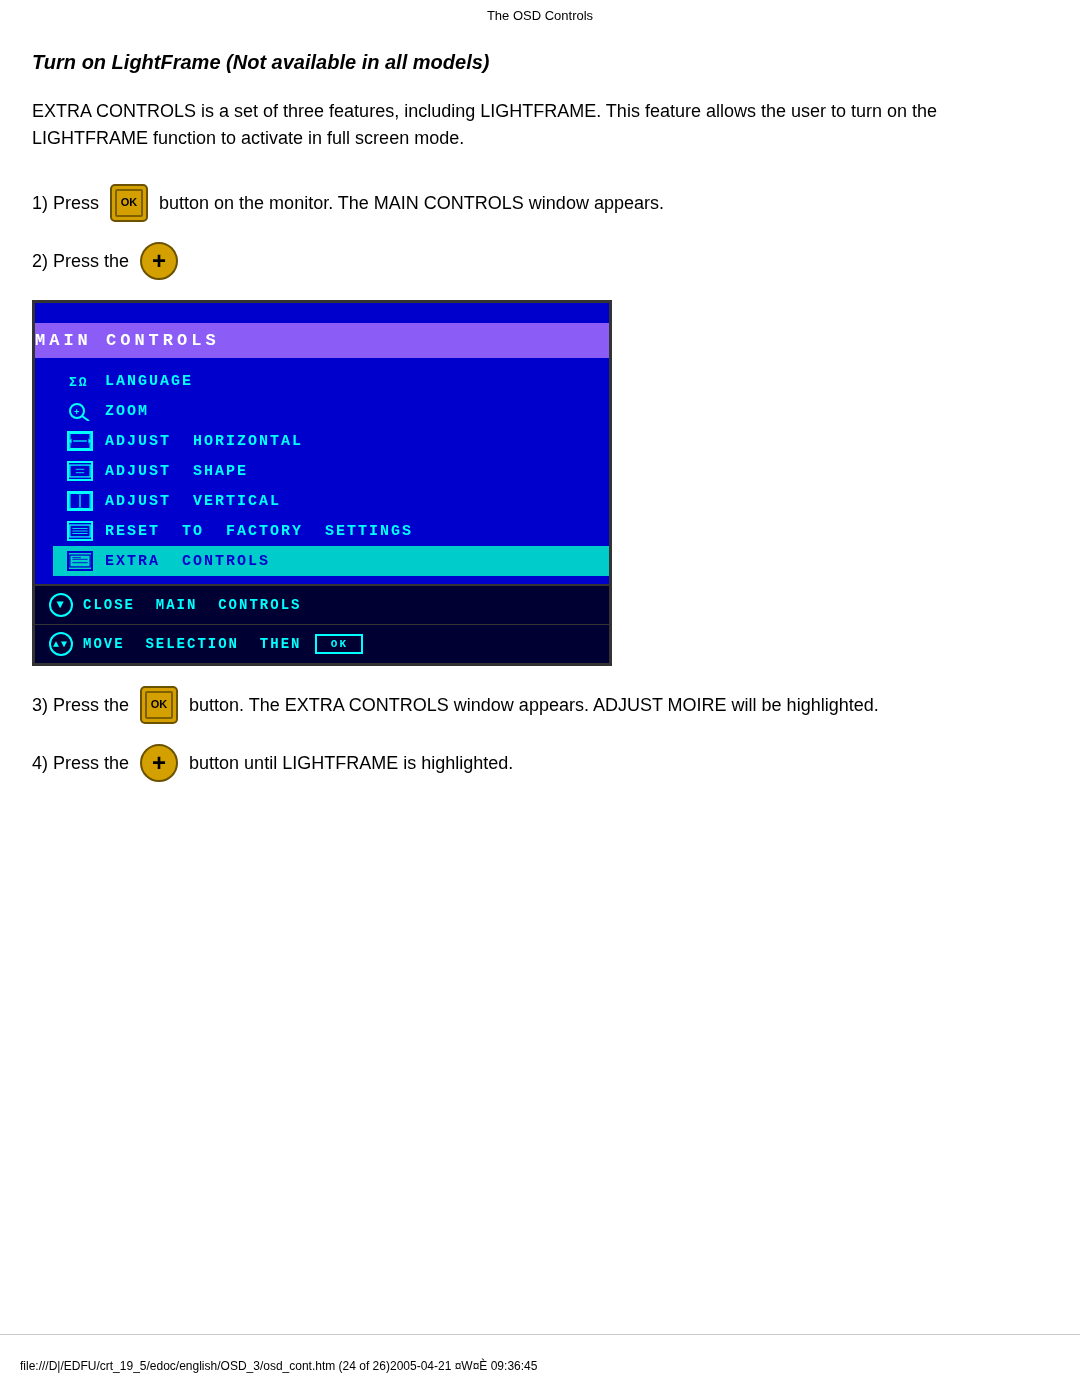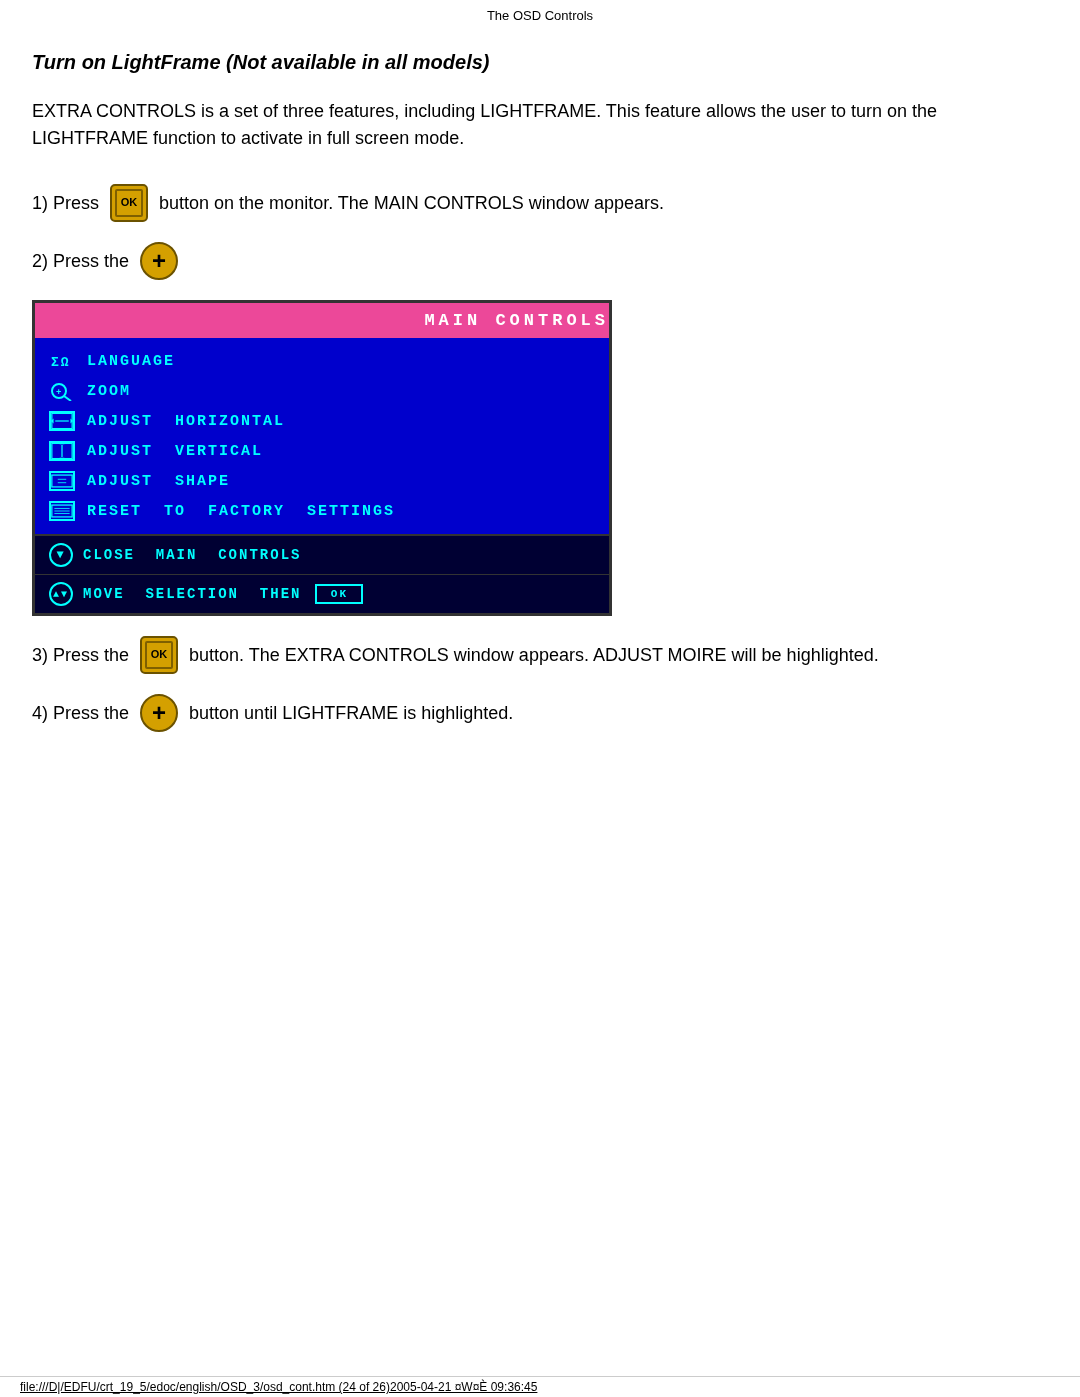--- a/index.html
+++ b/index.html
@@ -96,44 +96,46 @@
     .osd-screen {
       width: 580px;
       background: #0000cc;
       border: 3px solid #333;
       margin: 10px 0 20px 0;
       font-family: 'Courier New', Courier, monospace;
       color: #00ffff;
     }
 
     .osd-title-bar {
-      background: #ec4899;
+      background: #8b5cf6;
       color: #ffffff;
-      text-align: right;
+      text-align: left;
       padding: 8px 0;
       font-size: 17px;
       letter-spacing: 4px;
       font-weight: bold;
       font-family: 'Courier New', Courier, monospace;
+      margin-top: 20px;
     }
 
     .osd-menu {
       padding: 8px 0;
     }
 
     .osd-item {
       display: flex;
       align-items: center;
       padding: 5px 14px;
       font-size: 15px;
       letter-spacing: 2px;
       font-weight: bold;
       color: #00ffff;
       gap: 12px;
       font-family: 'Courier New', Courier, monospace;
+      margin-left: 18px;
     }
 
     .osd-item.highlighted {
       background: #00cccc;
       color: #0000cc;
     }
 
     .osd-item-icon {
       display: inline-flex;
       align-items: center;
@@ -197,25 +199,24 @@
       font-weight: bold;
       color: #00ffff;
       margin-left: 4px;
     }
 
     .bottom-bar {
       position: absolute;
       bottom: 0;
       left: 0;
       right: 0;
-      padding: 3px 20px;
+      padding: 24px 20px;
       font-size: 12px;
       color: #000;
       border-top: 1px solid #ccc;
-      text-decoration: underline;
     }
 
     .step-wrap {
       display: flex;
       align-items: flex-start;
       margin-bottom: 20px;
       font-size: 18px;
       line-height: 1.6;
     }
 
@@ -299,53 +300,64 @@
             <polygon points="3,7 3,13 0,10" fill="#00ffff"></polygon>
             <polygon points="23,7 23,13 26,10" fill="#00ffff"></polygon>
           </svg>
         </span>
         <span>ADJUST&nbsp;&nbsp;HORIZONTAL</span>
       </div>
 
       <div class="osd-item">
         <span class="osd-item-icon">
           <svg width="26" height="20" viewBox="0 0 26 20">
+            <rect x="1" y="3" width="24" height="14" stroke="#00ffff" stroke-width="1.5" fill="none"></rect>
+            <line x1="8" y1="8" x2="18" y2="8" stroke="#00ffff" stroke-width="1"></line>
+            <line x1="8" y1="12" x2="18" y2="12" stroke="#00ffff" stroke-width="1"></line>
+          </svg>
+        </span>
+        <span>ADJUST&nbsp;&nbsp;SHAPE</span>
+      </div>
+
+      <div class="osd-item">
+        <span class="osd-item-icon">
+          <svg width="26" height="20" viewBox="0 0 26 20">
             <rect x="1" y="1" width="24" height="18" stroke="#00ffff" stroke-width="1.5" fill="none"></rect>
             <line x1="13" y1="3" x2="13" y2="17" stroke="#00ffff" stroke-width="1.5"></line>
             <polygon points="10,2 16,2 13,0" fill="#00ffff"></polygon>
             <polygon points="10,18 16,18 13,20" fill="#00ffff"></polygon>
           </svg>
         </span>
         <span>ADJUST&nbsp;&nbsp;VERTICAL</span>
       </div>
 
-      <div class="osd-item">
-        <span class="osd-item-icon">
-          <svg width="26" height="20" viewBox="0 0 26 20">
-            <rect x="1" y="3" width="24" height="14" stroke="#00ffff" stroke-width="1.5" fill="none"></rect>
-            <line x1="8" y1="8" x2="18" y2="8" stroke="#00ffff" stroke-width="1"></line>
-            <line x1="8" y1="12" x2="18" y2="12" stroke="#00ffff" stroke-width="1"></line>
-          </svg>
-        </span>
-        <span>ADJUST&nbsp;&nbsp;SHAPE</span>
-      </div>
-
 
       <div class="osd-item">
         <span class="osd-item-icon">
           <svg width="26" height="20" viewBox="0 0 26 20">
             <rect x="1" y="3" width="24" height="14" stroke="#00ffff" stroke-width="1.5" fill="none"></rect>
             <line x1="4" y1="7" x2="22" y2="7" stroke="#00ffff" stroke-width="1"></line>
             <line x1="4" y1="10" x2="22" y2="10" stroke="#00ffff" stroke-width="1"></line>
             <line x1="4" y1="13" x2="22" y2="13" stroke="#00ffff" stroke-width="1"></line>
           </svg>
         </span>
         <span>RESET&nbsp;&nbsp;TO&nbsp;&nbsp;FACTORY&nbsp;&nbsp;SETTINGS</span>
       </div>
 
+      <div class="osd-item highlighted">
+        <span class="osd-item-icon" style="border-color:#0000cc;">
+          <svg width="26" height="20" viewBox="0 0 26 20">
+            <rect x="1" y="3" width="24" height="14" stroke="#0000cc" stroke-width="1.5" fill="none"></rect>
+            <line x1="4" y1="8" x2="22" y2="8" stroke="#0000cc" stroke-width="1"></line>
+            <line x1="4" y1="12" x2="22" y2="12" stroke="#0000cc" stroke-width="1"></line>
+            <line x1="4" y1="6" x2="14" y2="6" stroke="#0000cc" stroke-width="1"></line>
+          </svg>
+        </span>
+        <span>EXTRA&nbsp;&nbsp;CONTROLS</span>
+      </div>
 
     </div>
 
     <div class="osd-footer">
 
       <div class="osd-footer-item">
         <span class="footer-icon-circle">▼</span>
         <span>CLOSE&nbsp;&nbsp;MAIN&nbsp;&nbsp;CONTROLS</span>
       </div>
 

